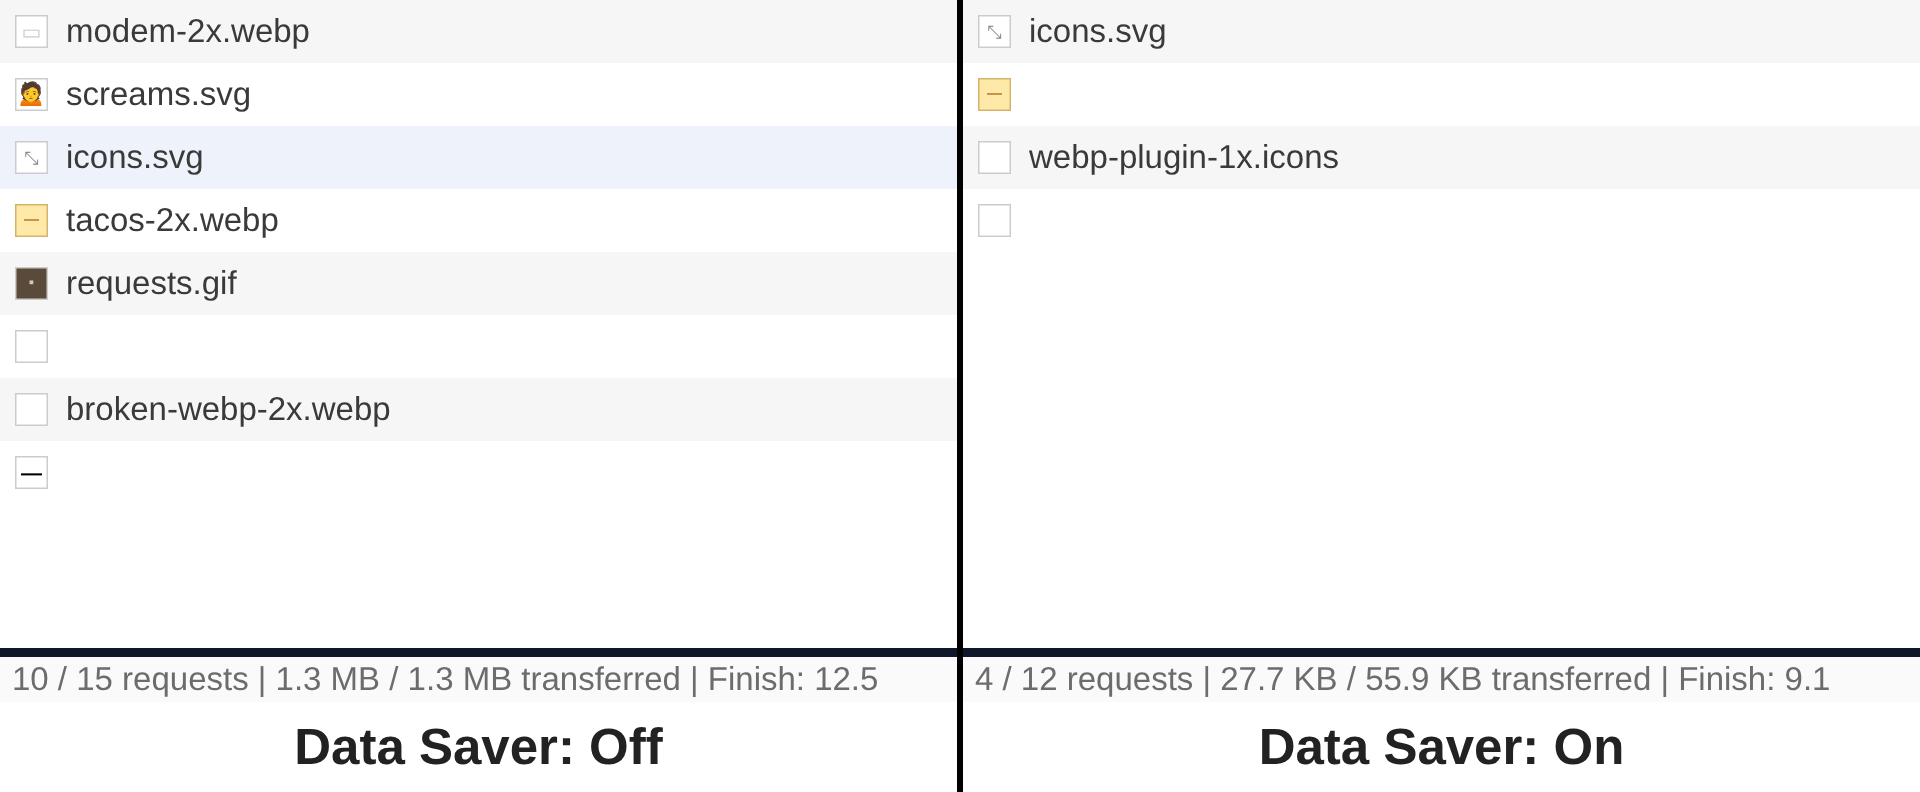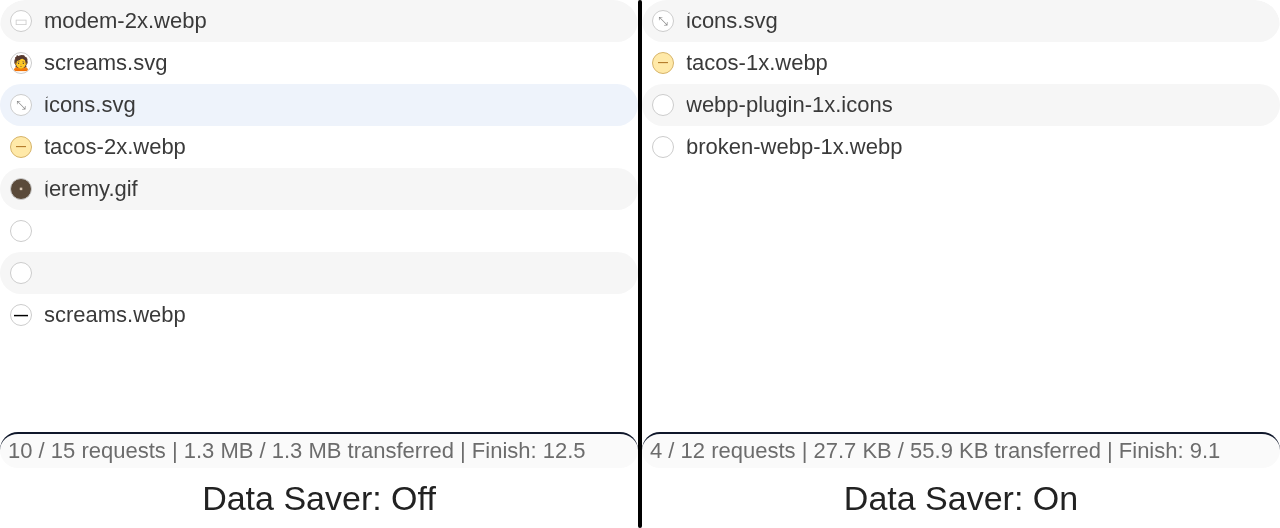--- a/index.html
+++ b/index.html
@@ -1,15 +1,15 @@
 <!DOCTYPE html>
 <html><head>
   <meta charset="utf-8">
   <style>
-    * { box-sizing: border-box; border-radius: 25px; }
+    * { box-sizing: border-box; }
     body {
       margin: 0;
       padding: 0;
       font-family: -apple-system, "Helvetica Neue", Arial, sans-serif;
       width: 1280px;
       height: 528px;
       overflow: hidden;
       background: #fff;
     }
     .split {
@@ -75,36 +75,36 @@
     .thumb.bateman3::after { content: "▪▪"; color: #a88; letter-spacing: -2px; font-size: 9px; }
     .thumb.screams { background: #fff; }
     .thumb.screams::after { content: "—"; color: #000; font-weight: 900; font-size: 14px; }
     .status {
       flex: 0 0 36px;
       height: 36px;
       font-size: 22px;
       color: #6c6c6c;
       padding: 0 8px;
       background: #fafafa;
-      border-top: 2px solid #0f172a;
+      border-top: 6px solid #0f172a;
       display: flex;
       align-items: center;
       white-space: nowrap;
       overflow: hidden;
     }
     .caption {
       flex: 0 0 60px;
       height: 60px;
       font-size: 34px;
       color: #222;
       display: flex;
       align-items: center;
       justify-content: center;
       font-family: "Segoe UI", -apple-system, sans-serif;
-      font-weight: 400;
+      font-weight: 700;
     }
     .filename { flex: 1; overflow: hidden; text-overflow: ellipsis; }
   </style>
 </head>
 <body>
 
 <div class="split">
   <div class="pane">
     <div class="list" id="list-left">
         <div class="row">
@@ -118,52 +118,50 @@
         <div class="row selected">
           <span class="thumb svg"></span>
           <span class="filename">icons.svg</span>
         </div>
         <div class="row">
           <span class="thumb tacos"></span>
           <span class="filename">tacos-2x.webp</span>
         </div>
         <div class="row">
           <span class="thumb bateman"></span>
-          <span class="filename">jeremy.gif</span>
+          <span class="filename">requests.gif</span>
         </div>
         <div class="row">
           <span class="thumb empty"></span>
         </div>
         <div class="row">
           <span class="thumb empty"></span>
+          <span class="filename">broken-webp-2x.webp</span>
         </div>
         <div class="row">
           <span class="thumb screams"></span>
-          <span class="filename">screams.webp</span>
         </div>
       </div>
     <div class="status">10 / 15 requests | 1.3 MB / 1.3 MB transferred | Finish: 12.5</div>
     <div class="caption">Data Saver: Off</div>
   </div>
   <div class="divider"></div>
   <div class="pane">
     <div class="list" id="list-right">
         <div class="row">
           <span class="thumb svg"></span>
           <span class="filename">icons.svg</span>
         </div>
         <div class="row">
           <span class="thumb tacos"></span>
-          <span class="filename">tacos-1x.webp</span>
         </div>
         <div class="row">
           <span class="thumb empty"></span>
           <span class="filename">webp-plugin-1x.icons</span>
         </div>
         <div class="row">
           <span class="thumb empty"></span>
-          <span class="filename">broken-webp-1x.webp</span>
         </div>
       </div>
     <div class="status">4 / 12 requests | 27.7 KB / 55.9 KB transferred | Finish: 9.1</div>
     <div class="caption">Data Saver: On</div>
   </div>
 </div>
 
 </body></html>

